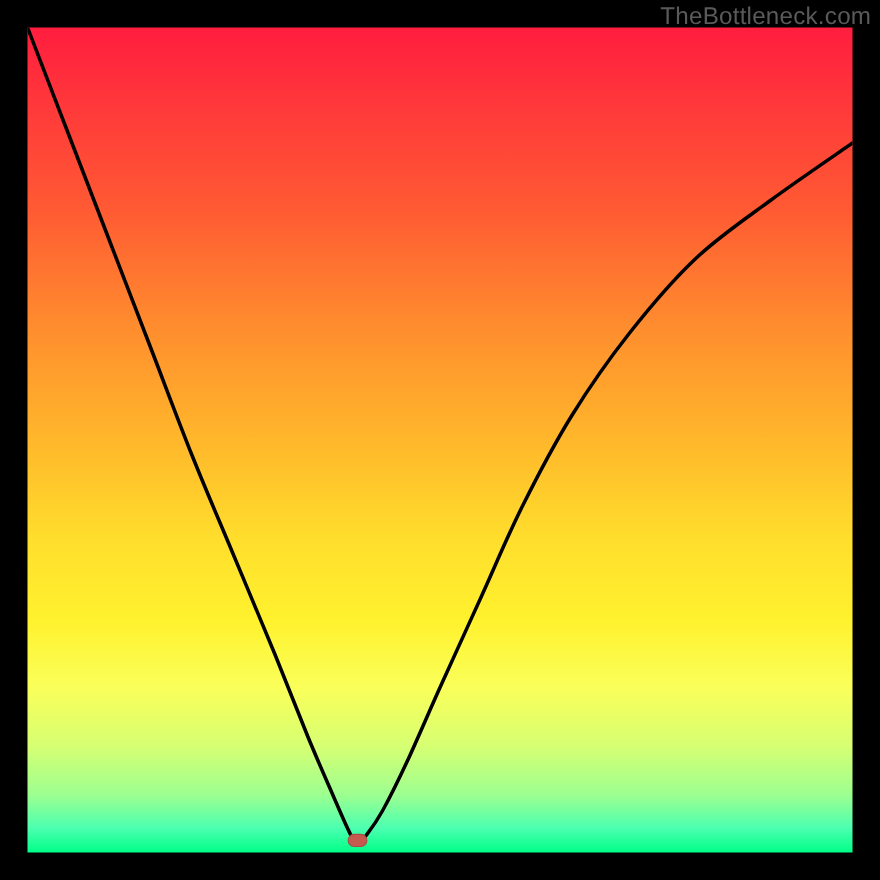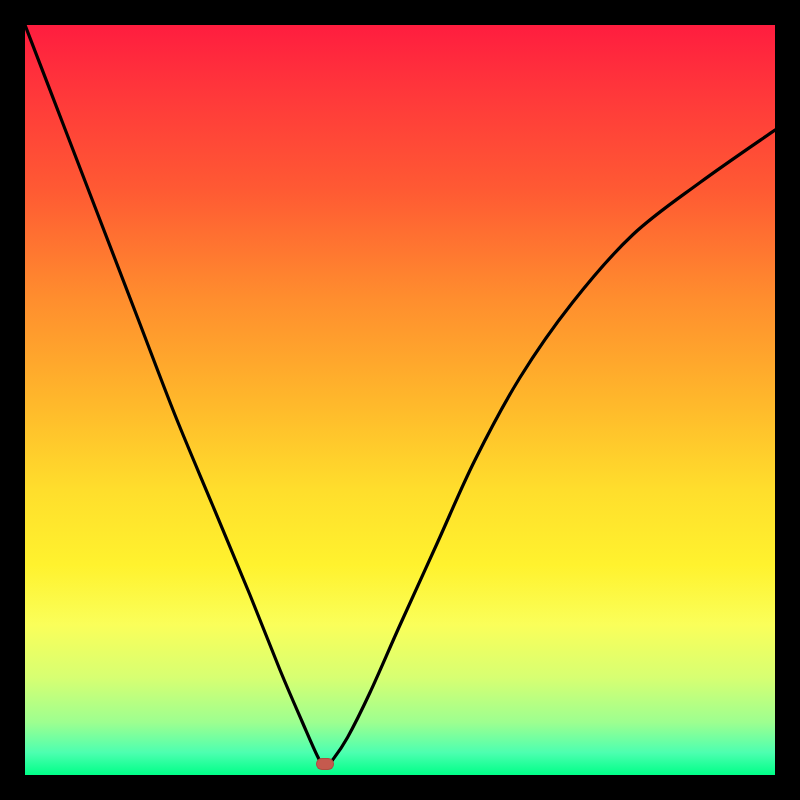--- a/index.html
+++ b/index.html
@@ -59,13 +59,14 @@
 </head>
 <body>
 
 <div class="frame">
   <div class="plot-area">
     <svg class="curve" viewBox="0 0 750 750" preserveAspectRatio="none">
       <path id="curve-path" fill="none" stroke="#000" stroke-width="3.2" stroke-linecap="round" d="M 0,0 C 6.25,16.25 25,65 37.5,97.5 C 50,130 62.5,162.5 75,195 C 87.5,227.5 100,260 112.5,292.5 C 125,325 137.5,358.75 150,390 C 162.5,421.25 175,450 187.5,480 C 200,510 213.75,542.5 225,570 C 236.25,597.5 246.25000000000003,623.75 255.00000000000003,645 C 263.75,666.25 271.25,683.125 277.5,697.5 C 283.75,711.875 288.75,723.75 292.5,731.25 C 296.25,738.75 297.5,741.875 300,742.5 C 302.5,743.125 303.75,740 307.5,735 C 311.25,730 316.25,723.75 322.5,712.5 C 328.75,701.25 336.25,686.25 345,667.5 C 353.75,648.75 363.75,625 375,600 C 386.25,575 400.00000000000006,545 412.50000000000006,517.5 C 425.00000000000006,490 436.25,462.5 450,435 C 463.75,407.5 478.75,378.75 495,352.5 C 511.25,326.25 528.75,301.25 547.5,277.5 C 566.25,253.75 586.25,230 607.5,210 C 628.75,190 651.25,175 675,157.5 C 698.75,140 737.5,113.75 750,105"></path>
     </svg>
     <div class="marker" id="marker" style="left: 300px; top: 738.75px;"></div>
   </div>
+  <div class="watermark">TheBottleneck.com</div>
 </div>
 
 </body></html>

